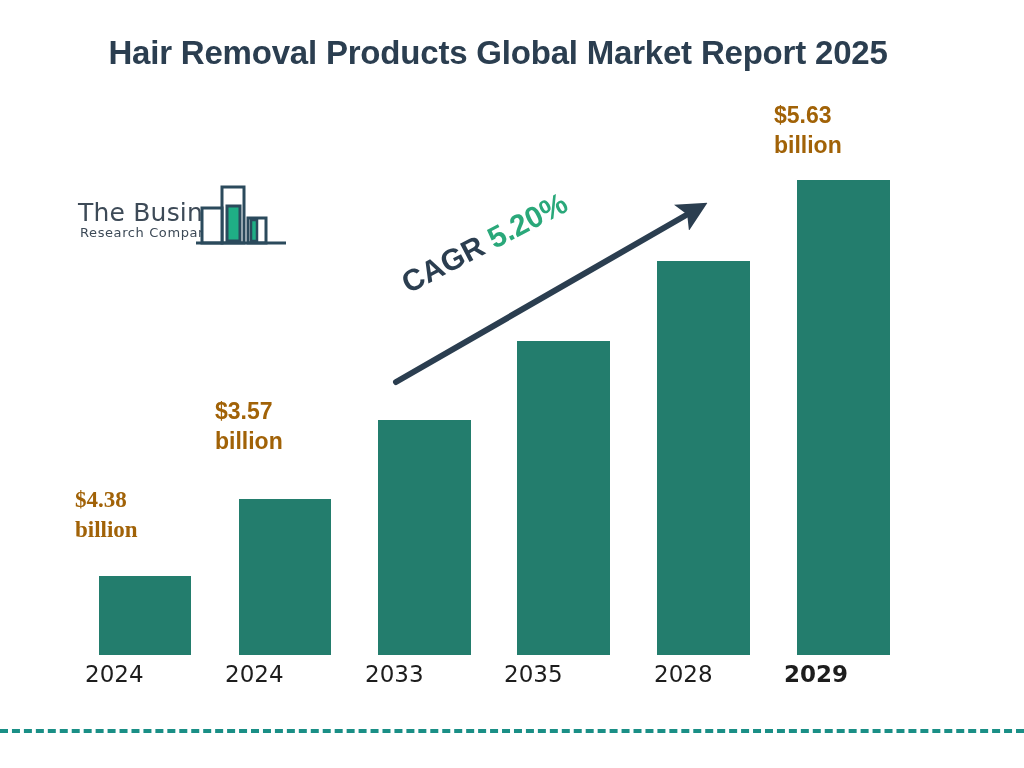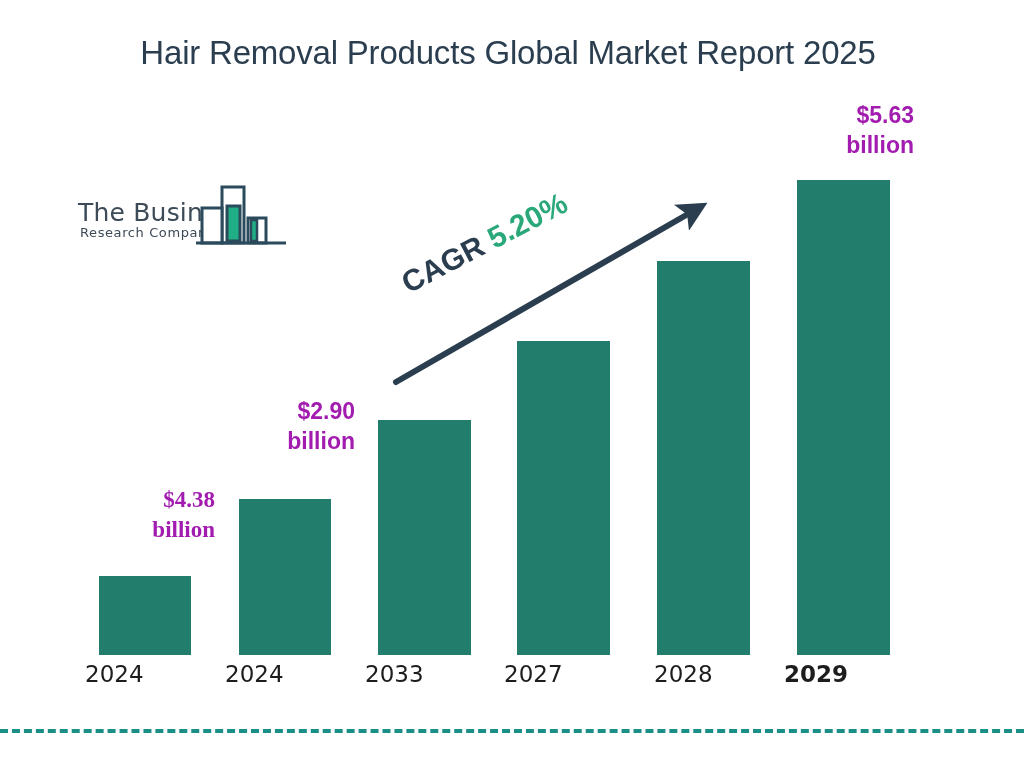--- a/index.html
+++ b/index.html
@@ -17,26 +17,26 @@
   #chart-root {
     position: absolute;
     left: 0; top: 0;
     width: 1024px;
     height: 768px;
   }
 
   
   #chart-title {
     position: absolute;
-    left: 68px;
+    left: 58px;
     top: 32px;
     width: 880px;
     text-align: center;
     font-size: 33px;
-    font-weight: normal;
+    font-weight: bold;
     line-height: 1.28;
     color: #2b3e50;
     letter-spacing: -0.2px;
   }
 
   
   #logo {
     position: absolute;
     left: 78px;
     top: 192px;
@@ -79,23 +79,23 @@
     height: 768px;
   }
   .bar {
     position: absolute;
     background: #237d6d;
   }
   .value-label {
     position: absolute;
     font-size: 23px;
     font-weight: bold;
-    color: #a21caf;
+    color: #a16207;
     line-height: 1.32;
-    text-align: right;
+    text-align: left;
     white-space: pre-line;
   }
   .tick-label {
     position: absolute;
     font-size: 23px;
     color: #1d1d1d;
     font-family: "DejaVu Sans", sans-serif;
     text-align: left;
     top: 661px;
   }
@@ -160,29 +160,29 @@
 
     <div class="bar" style="left:99px; top:576px; width:92px; height:79px;"></div>
     <div class="bar" style="left:239px; top:499px; width:92px; height:156px;"></div>
     <div class="bar" style="left:378px; top:420px; width:93px; height:235px;"></div>
     <div class="bar" style="left:517px; top:341px; width:93px; height:314px;"></div>
     <div class="bar" style="left:657px; top:261px; width:93px; height:394px;"></div>
     <div class="bar" style="left:797px; top:180px; width:93px; height:475px;"></div>
 
     <div class="value-label" style="left:75px; top:485px; width:140px;font-family:Liberation Serif, serif;">$4.38
 billion</div>
-    <div class="value-label" style="left:215px; top:396px; width:140px;">$2.90
+    <div class="value-label" style="left:215px; top:396px; width:140px;">$3.57
 billion</div>
     <div class="value-label" style="left:774px; top:100px; width:140px;">$5.63
 billion</div>
 
     <div class="tick-label" style="left:85px; width:120px;">2024</div>
     <div class="tick-label" style="left:225px; width:120px;">2024</div>
     <div class="tick-label" style="left:365px; width:120px;">2033</div>
-    <div class="tick-label" style="left:504px; width:120px;">2027</div>
+    <div class="tick-label" style="left:504px; width:120px;">2035</div>
     <div class="tick-label" style="left:654px; width:120px;">2028</div>
     <div class="tick-label" style="left:784px; width:120px;font-weight:bold;">2029</div>
   </div>
 
   <svg id="cagr-arrow" viewBox="0 0 1024 768">
     <defs>
       <marker id="ah" markerWidth="5" markerHeight="5" refX="2.6" refY="2.5" orient="auto" markerUnits="strokeWidth">
         <path d="M0,0 L5,2.5 L0,5 L1.1,2.5 z" fill="#2b3e50"></path>
       </marker>
     </defs>

